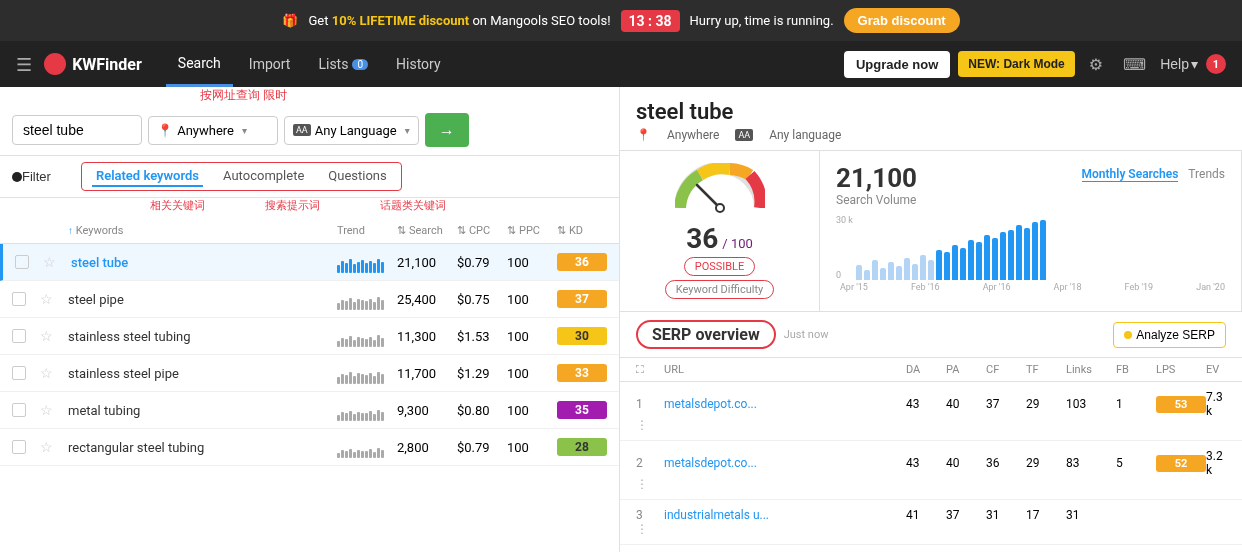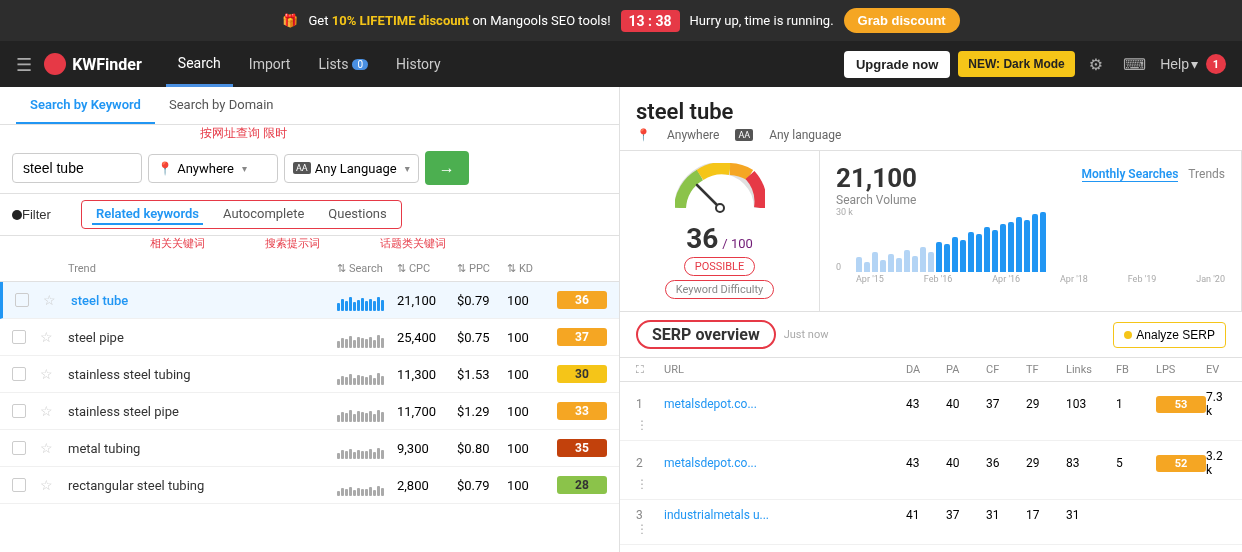--- a/index.html
+++ b/index.html
@@ -283,21 +283,21 @@
       border-radius: 3px;
       padding: 2px 7px;
       font-size: 12px;
       font-weight: bold;
       text-align: center;
     }
     .kd-36 { background: #f5a623; }
     .kd-37 { background: #f5a623; }
     .kd-30 { background: #f5c518; color: #333; }
     .kd-33 { background: #f5a623; }
-    .kd-35 { background: #c2410c; }
+    .kd-35 { background: #a21caf; }
     .kd-28 { background: #8bc34a; color: #333; }
     .checkbox { width: 14px; height: 14px; border: 1px solid #ccc; border-radius: 2px; cursor: pointer; }
     .star-icon { color: #ccc; font-size: 14px; cursor: pointer; }
     .sort-arrow { color: #2196f3; font-size: 10px; }
 
     
     .right-panel {
       flex: 1;
       background: #fff;
       display: flex;
@@ -437,24 +437,20 @@
       <span>▾</span>
     </button>
     <div class="notif-badge">1</div>
   </div>
 </nav>
 
 <div class="main-container">
 
   <div class="left-panel">
 
-    <div class="search-tabs">
-      <div class="search-tab active">Search by Keyword</div>
-      <div class="search-tab">Search by Domain</div>
-    </div>
 
     <div style="position:relative; height:18px; padding-left: 200px;">
       <span class="cn-annotation" style="left: 180px; top: 2px;">按网址查询</span>
       <span class="cn-annotation" style="left: 460px; top: 2px;">限时</span>
     </div>
 
     <div class="search-bar">
       <input class="search-input" type="text" value="steel tube" style="">
       <div class="location-select">
         <span class="location-icon">📍</span>
@@ -481,20 +477,24 @@
 
     <div style="position:relative; padding-left: 80px; height: 20px; display:flex; gap: 60px; font-size:11px; color:#e63946;">
       <span style="margin-left:70px;">相关关键词</span>
       <span>搜索提示词</span>
       <span>话题类关键词</span>
     </div>
 
     <div class="table-header">
       <span></span>
       <span></span>
+      <span>
+        <span class="sort-arrow">↑</span>
+        Keywords
+      </span>
       <span>Trend</span>
       <span>⇅ Search</span>
       <span>⇅ CPC</span>
       <span>⇅ PPC</span>
       <span>⇅ KD</span>
     </div>
 
     <div class="keyword-table">
 
       <div class="keyword-row" style="background:#f0f8ff; border-left:3px solid #2196f3;">
@@ -688,21 +688,21 @@
           <div>
             <div style="font-size:26px;font-weight:bold;color:#333;">21,100</div>
             <div style="font-size:12px;color:#888;">Search Volume</div>
           </div>
           <div style="display:flex; gap:10px; margin-top:4px;">
             <span class="ms-tab active">Monthly Searches</span>
             <span class="ms-tab">Trends</span>
           </div>
         </div>
 
-        <div style="display:flex; align-items:flex-end; gap:2px; height:65px; position:relative;">
+        <div style="display:flex; align-items:flex-end; gap:2px; height:65px; margin-top:8px; position:relative;">
           <div style="position:absolute;left:0;top:0;font-size:9px;color:#aaa;">30 k</div>
           <div style="position:absolute;left:0;bottom:0;font-size:9px;color:#aaa;">0</div>
           <div style="margin-left:20px; display:flex; align-items:flex-end; gap:2px; height:60px;">
 
             <div style="width:6px;height:15px;background:#b3d4f5;border-radius:2px 2px 0 0;"></div>
             <div style="width:6px;height:10px;background:#b3d4f5;border-radius:2px 2px 0 0;"></div>
             <div style="width:6px;height:20px;background:#b3d4f5;border-radius:2px 2px 0 0;"></div>
             <div style="width:6px;height:12px;background:#b3d4f5;border-radius:2px 2px 0 0;"></div>
             <div style="width:6px;height:18px;background:#b3d4f5;border-radius:2px 2px 0 0;"></div>
             <div style="width:6px;height:14px;background:#b3d4f5;border-radius:2px 2px 0 0;"></div>
@@ -719,21 +719,21 @@
             <div style="width:6px;height:45px;background:#2196f3;border-radius:2px 2px 0 0;"></div>
             <div style="width:6px;height:42px;background:#2196f3;border-radius:2px 2px 0 0;"></div>
             <div style="width:6px;height:48px;background:#2196f3;border-radius:2px 2px 0 0;"></div>
             <div style="width:6px;height:50px;background:#2196f3;border-radius:2px 2px 0 0;"></div>
             <div style="width:6px;height:55px;background:#2196f3;border-radius:2px 2px 0 0;"></div>
             <div style="width:6px;height:52px;background:#2196f3;border-radius:2px 2px 0 0;"></div>
             <div style="width:6px;height:58px;background:#2196f3;border-radius:2px 2px 0 0;"></div>
             <div style="width:6px;height:60px;background:#2196f3;border-radius:2px 2px 0 0;"></div>
           </div>
         </div>
-        <div class="chart-labels" style="margin-left:20px; display:flex; justify-content:space-between; font-size:9px; color:#aaa; margin-top:2px;text-align:right;">
+        <div class="chart-labels" style="margin-left:4px; display:flex; justify-content:space-between; font-size:9px; color:#aaa; margin-top:2px;text-align:right;">
           <span>Apr '15</span>
           <span>Feb '16</span>
           <span>Apr '16</span>
           <span>Apr '18</span>
           <span>Feb '19</span>
           <span>Jan '20</span>
         </div>
       </div>
     </div>
 

